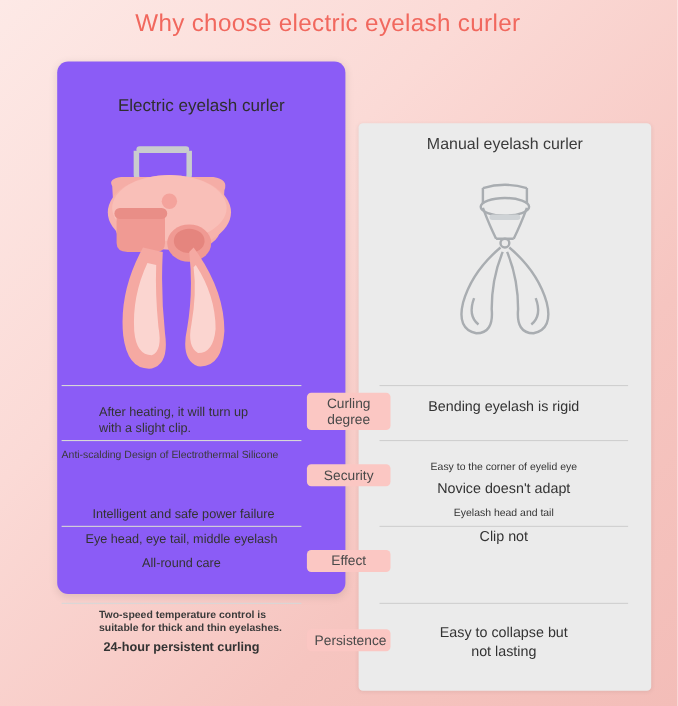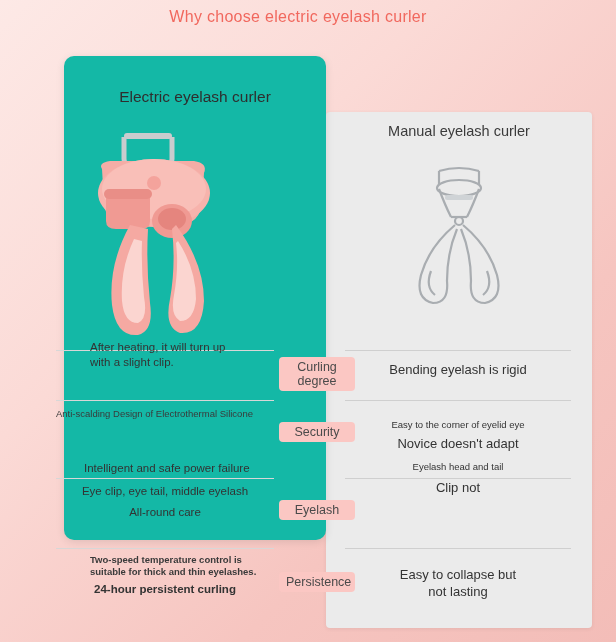--- a/index.html
+++ b/index.html
@@ -18,21 +18,21 @@
     position: relative;
     width: 616px;
     height: 642px;
   }
   .title {
     position: absolute;
     top: 8px;
     left: 0;
     width: 596px;
     text-align: center;
-    font-size: 16px;
+    font-size: 22px;
     color: #f1685e;
     letter-spacing: 0.3px;
   }
 
   
   .panel-manual {
     position: absolute;
     left: 326px;
     top: 112px;
     width: 266px;
@@ -44,25 +44,25 @@
   .panel-manual .panel-head {
     text-align: center;
     font-size: 14.5px;
     color: #3b3b3b;
     padding-top: 11px;
   }
 
   
   .panel-electric {
     position: absolute;
-    left: 64px;
+    left: 52px;
     top: 56px;
     width: 262px;
     height: 484px;
-    background: #14b8a6;
+    background: #8b5cf6;
     border-radius: 10px;
     box-shadow: 0 2px 8px rgba(0,0,0,0.10);
   }
   .panel-electric .panel-head {
     text-align: center;
     font-size: 15.5px;
     color: #2e2e2e;
     padding-top: 32px;
   }
 
@@ -198,21 +198,21 @@
       <path d="M92 106 Q98 122 88 130"></path>
     </g>
     <g fill="#cfd3d6">
       <rect x="50" y="30" width="28" height="5" rx="2.5"></rect>
     </g>
   </svg>
 
   <div class="divider div-left" style="top:350px;"></div>
   <div class="divider div-right" style="top:350px;"></div>
 
-  <div class="feat left-feat" style="top:340px;">
+  <div class="feat left-feat" style="top:368px;">
     <span class="l1 med lhs" style="padding-left:34px;">After heating, it will turn up</span>
     <span class="l2 med lhs" style="padding-left:34px;">with a slight clip.</span>
   </div>
 
   <div class="cmp-label" style="top:357px;">Curling degree</div>
 
   <div class="feat right-feat" style="top:361px;">
     <span class="l1 big">Bending eyelash is rigid</span>
   </div>
 
@@ -228,25 +228,25 @@
 
   <div class="feat right-feat" style="top:418px;">
     <span class="l1 small">Easy to the corner of eyelid eye</span>
     <span class="l2 big" style="padding-top:4px;">Novice doesn't adapt</span>
   </div>
 
   <div class="divider div-left" style="top:478px;"></div>
   <div class="divider div-right" style="top:478px;"></div>
 
   <div class="feat left-feat" style="top:484px;">
-    <span class="l1 med">Eye clip, eye tail, middle eyelash</span>
+    <span class="l1 med">Eye head, eye tail, middle eyelash</span>
     <span class="l2 med" style="padding-top:6px;">All-round care</span>
   </div>
 
-  <div class="cmp-label" style="top:500px;">Eyelash</div>
+  <div class="cmp-label" style="top:500px;">Effect</div>
 
   <div class="feat right-feat" style="top:460px;">
     <span class="l1 small">Eyelash head and tail</span>
     <span class="l2 big" style="padding-top:6px;">Clip not</span>
   </div>
 
   <div class="divider div-left" style="top:548px;"></div>
   <div class="divider div-right" style="top:548px;"></div>
 
   <div class="feat left-feat" style="top:554px;font-weight:bold;">

